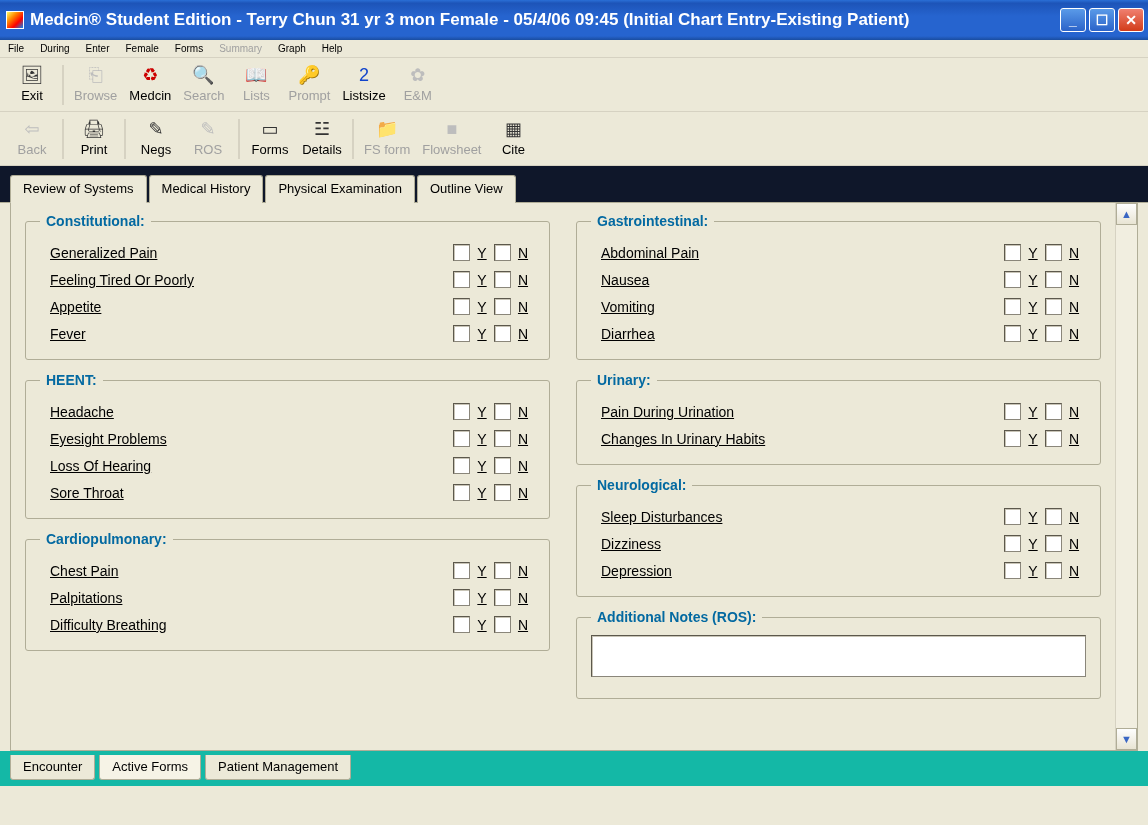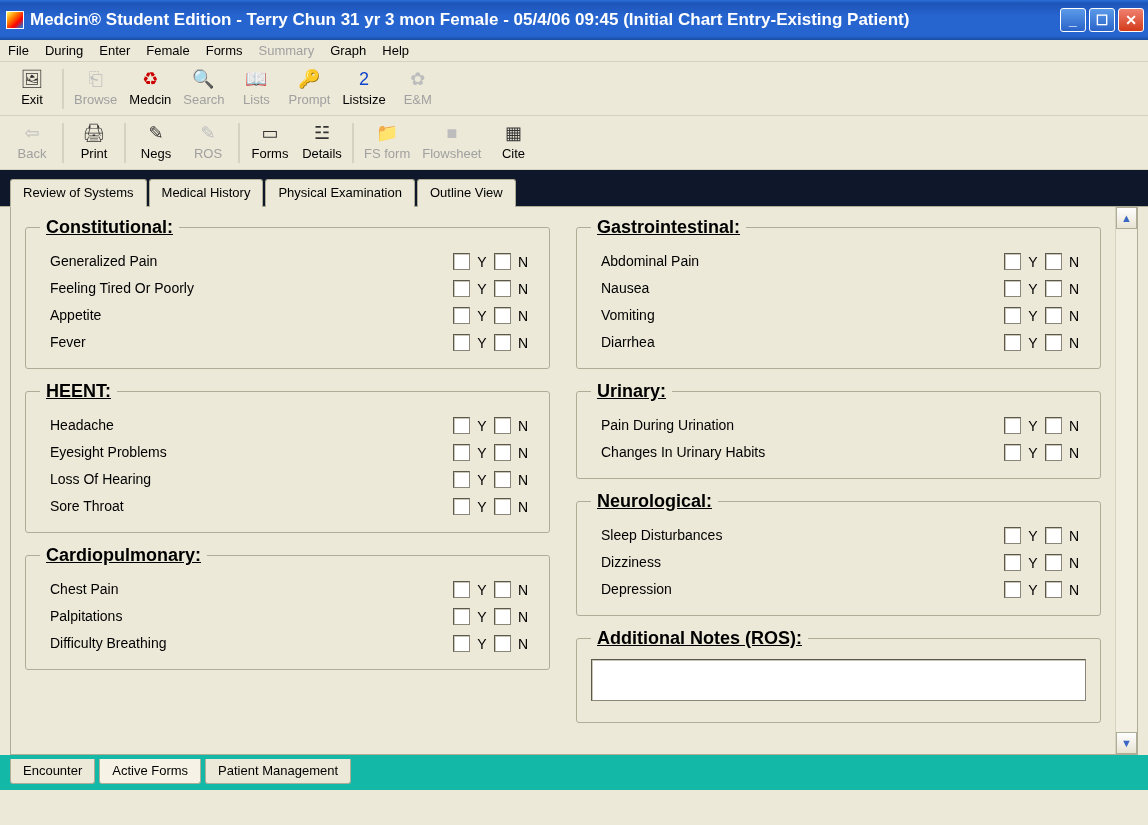--- a/index.html
+++ b/index.html
@@ -41,21 +41,21 @@
     font-weight: bold;
     font-family: Arial;
     font-size: 14px;
   }
   .winbtn.close { background: linear-gradient(to bottom,#f08070,#d23c1a); }
   .menubar {
     background: #ece9d8;
     padding: 3px 8px;
     display: flex;
     gap: 16px;
-    font-size: 13px;
+    font-size: 10px;
     color: #000;
     border-bottom: 1px solid #d6d2c2;
   }
   .menubar span.disabled { color: #a0a0a0; }
   .toolbar {
     background: #ece9d8;
     display: flex;
     align-items: flex-end;
     padding: 4px 6px 6px;
     border-bottom: 1px solid #d6d2c2;
@@ -119,28 +119,28 @@
   .col { flex: 1; display: flex; flex-direction: column; gap: 12px; }
   fieldset {
     border: 1px solid #b0ad97;
     border-radius: 3px;
     padding: 10px 14px 12px;
     margin: 0;
   }
   legend {
     font-weight: bold;
     padding: 0 6px;
-    color: #000000;
-    font-size: 18px;
+    color: #0369a1;
+    font-size: 14px;
+  }
+  .symptom-row {
+    display: flex;
+    align-items: flex-end;
+    padding: 5px 0;
     text-decoration: underline;
-  }
-  .symptom-row {
-    display: flex;
-    align-items: flex-start;
-    padding: 5px 0;
   }
   .symptom-row .label { flex: 1; color: #000; font-size: 14px; padding-left: 10px;}
   .cb { 
     width: 17px; height: 17px;
     border: 1px solid #8a867a;
     border-top-color:#5c584c; border-left-color:#5c584c;
     background: #fff;
     display: inline-block;
     box-shadow: inset 1px 1px 0 #c9c5b7;
   }

